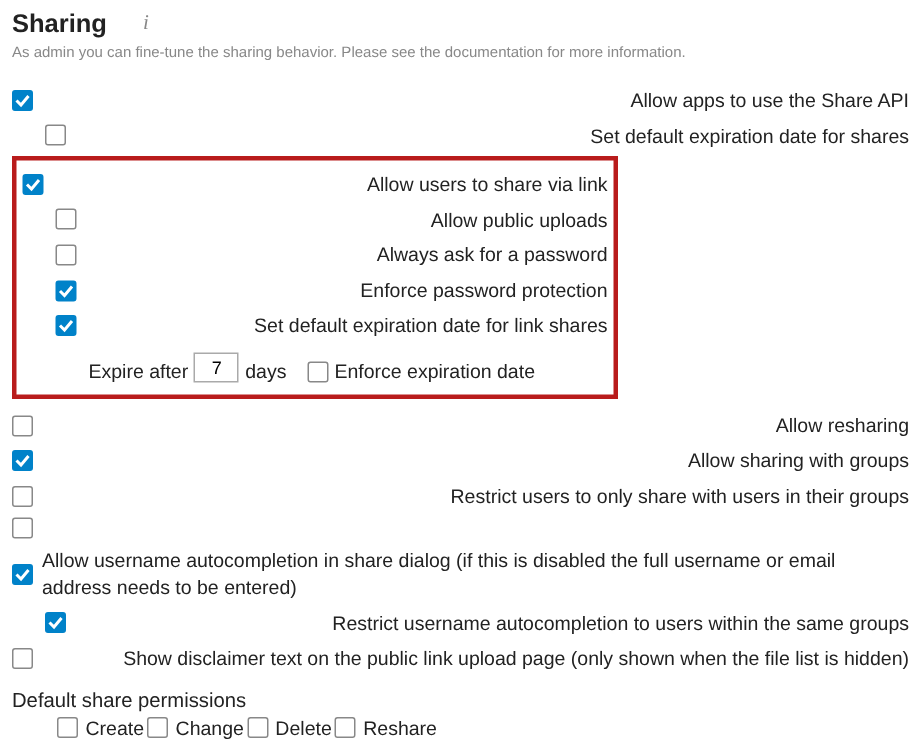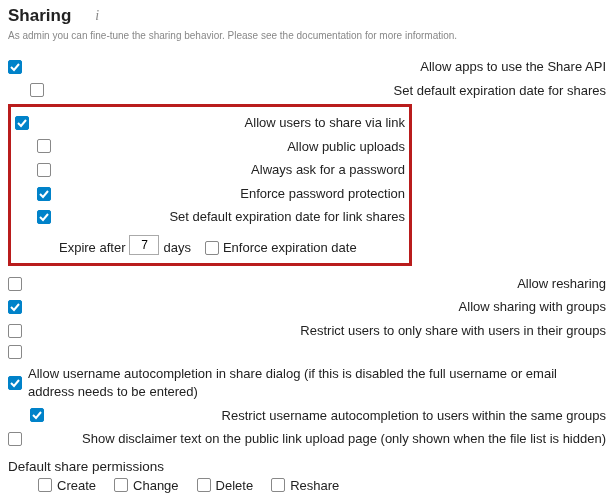--- a/index.html
+++ b/index.html
@@ -79,21 +79,21 @@
     font-size: 12px;
     padding: 0;
   }
   .section-label {
     font-size: 13.5px;
     color: #222;
     margin: 8px 0 4px 0;
   }
   .perm-row {
     display: flex;
-    gap: 18px;
+    gap: 2px;
     padding-left: 30px;
     margin-top: 4px;
   }
   .perm-item {
     display: flex;
     align-items: center;
     gap: 5px;
   }
   .lbl { cursor: default; }
 </style>

